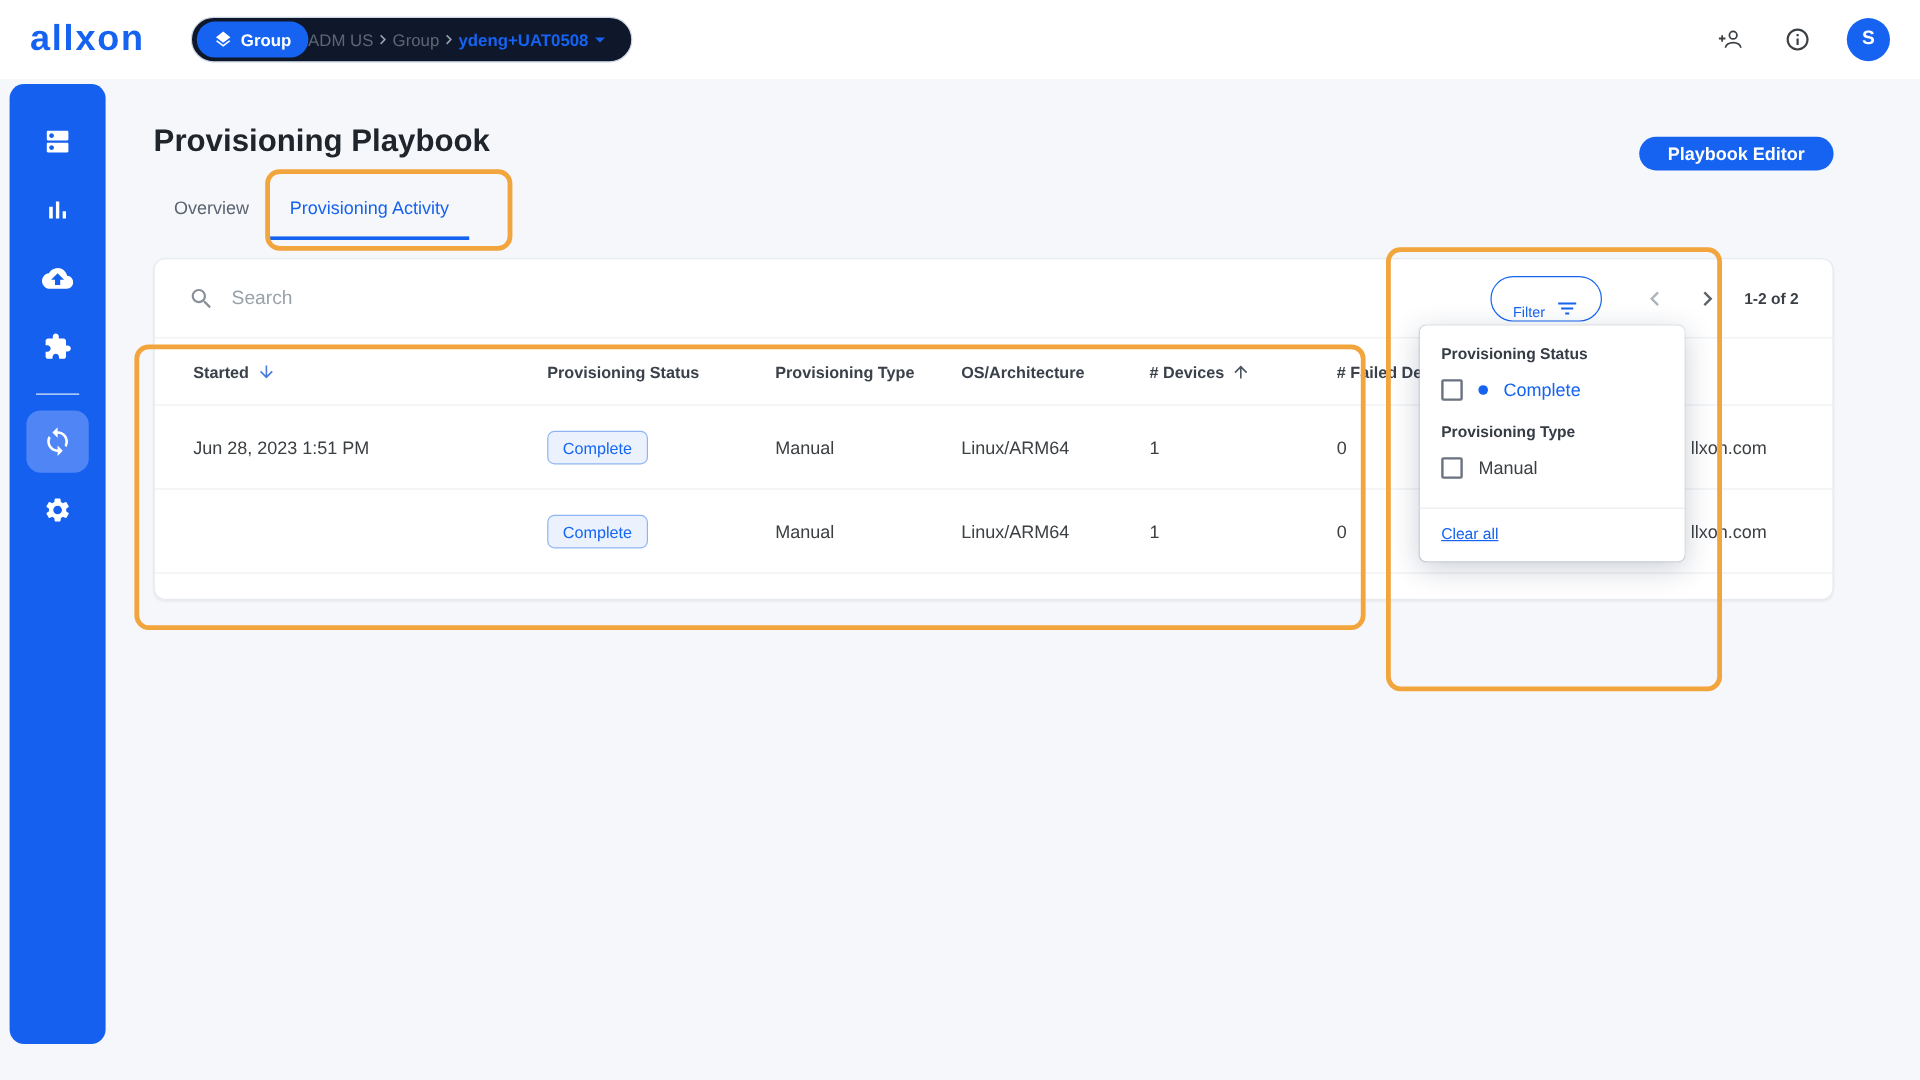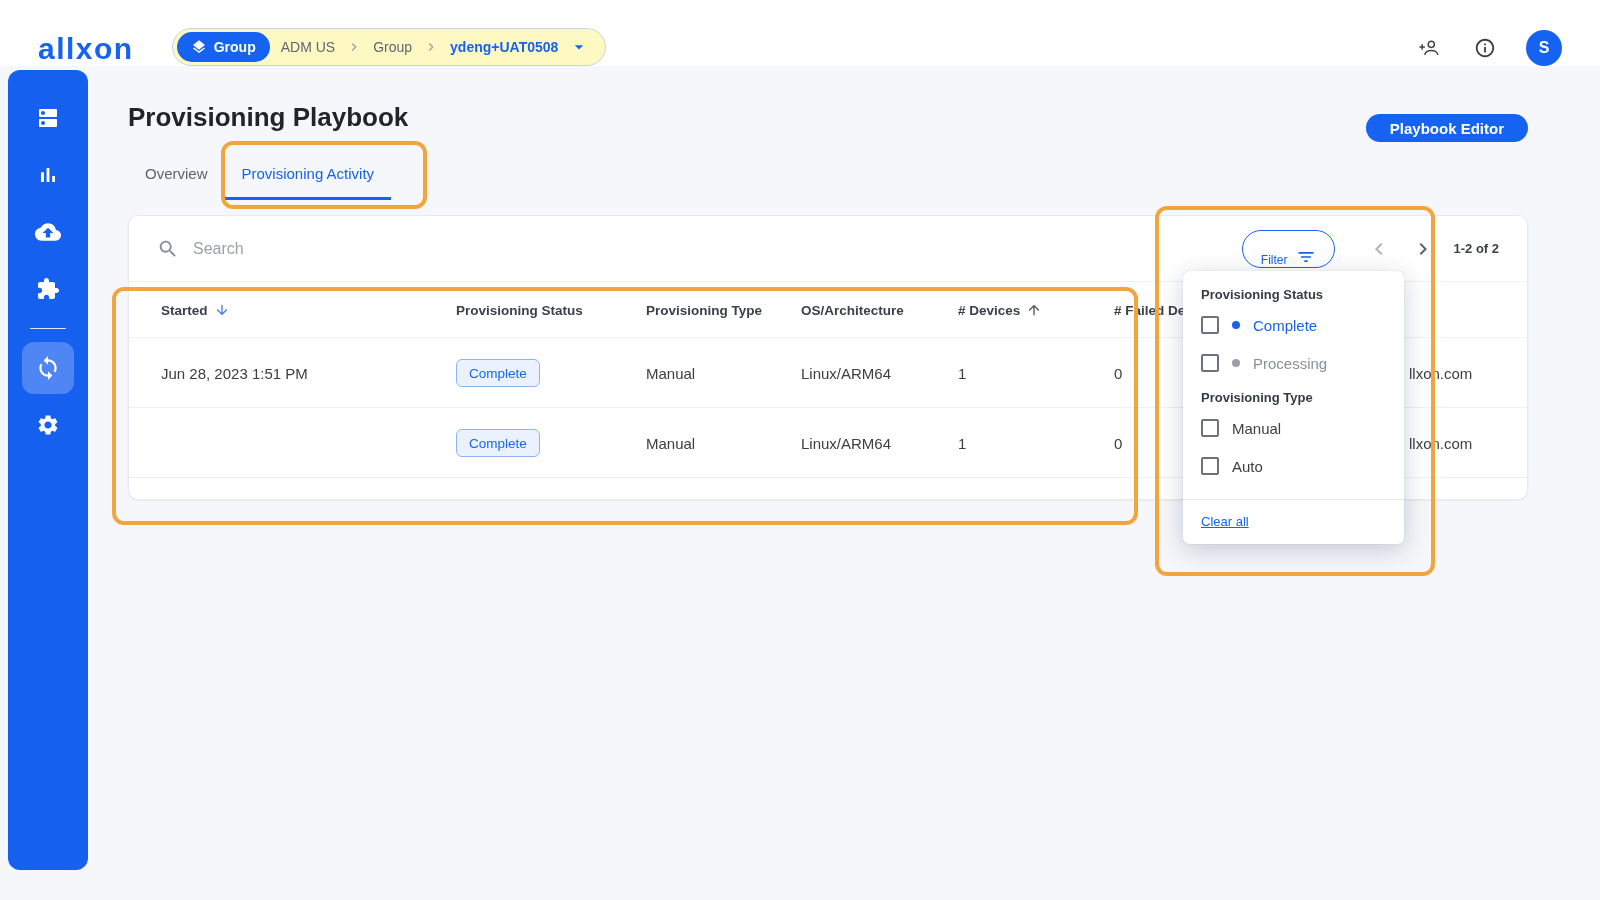--- a/index.html
+++ b/index.html
@@ -1,22 +1,22 @@
 <!DOCTYPE html>
 <html><head>
 <meta charset="utf-8">
 <style>
   *{box-sizing:border-box;margin:0;padding:0}
   html,body{width:1600px;height:900px}
   body{font-family:"Liberation Sans",sans-serif;background:#fff}
   .app{position:relative;width:1600px;height:900px;overflow:hidden;background:#F6F7FA}
   
-  .topbar{position:absolute;top:0;left:0;right:0;height:66px;background:#fff;display:flex;align-items:flex-end;padding:0 38px;z-index:10}
+  .topbar{position:absolute;top:0;left:0;right:0;height:66px;background:#fff;display:flex;align-items:center;padding:0 25px;z-index:10}
   .logo{font-size:30px;font-weight:800;color:#1563F0;letter-spacing:1.5px;margin-right:38px}
-  .bc{display:flex;align-items:center;height:38px;border:1.5px solid #C9D3E2;border-radius:19px;padding:0 16px 0 4px;gap:11px;background:#fef9c3}
+  .bc{display:flex;align-items:center;height:38px;border:1.5px solid #C9D3E2;border-radius:19px;padding:0 16px 0 4px;gap:0;background:#0f172a}
   .group-chip{display:flex;align-items:center;gap:7px;height:30px;padding:0 14px;background:#1563F0;color:#fff;border:none;border-radius:15px;font-size:14px;font-weight:700;cursor:pointer;font-family:inherit}
   .bc-item{font-size:14px;color:#5F6673;cursor:pointer}
   .bc-sep{display:flex;color:#9AA2AD}
   .bc-current{font-size:14px;font-weight:700;color:#1563F0;cursor:pointer}
   .bc-caret{display:flex;color:#1563F0;cursor:pointer}
   .topbar-right{margin-left:auto;display:flex;align-items:center;gap:26px}
   .icon-btn{background:none;border:none;cursor:pointer;color:#3C4043;display:flex;padding:4px}
   .avatar{width:36px;height:36px;border-radius:50%;background:#1563F0;color:#fff;font-size:16px;font-weight:700;display:flex;align-items:center;justify-content:center;cursor:pointer}
   
   .sidebar{position:absolute;left:8px;top:70px;width:80px;height:800px;background:#1560EE;border-radius:12px;display:flex;flex-direction:column;align-items:center;padding-top:24px;z-index:5}
@@ -270,34 +270,25 @@
     <div class="card-footer"></div>
   </section>
 
   <div class="fpanel">
     <div class="fsec-title">Provisioning Status</div>
     <div class="fopt blue">
       <span class="cbx"></span>
       <span class="fdot"></span>
       <span class="fopt-label">Complete</span>
     </div>
-    <div class="fopt gray">
-      <span class="cbx"></span>
-      <span class="fdot"></span>
-      <span class="fopt-label">Processing</span>
-    </div>
     <div class="fsec-title second">Provisioning Type</div>
     <div class="fopt plain">
       <span class="cbx"></span>
       <span class="fopt-label">Manual</span>
     </div>
-    <div class="fopt plain">
-      <span class="cbx"></span>
-      <span class="fopt-label">Auto</span>
-    </div>
     <div class="fclear-wrap">
       <span class="fclear">Clear all</span>
     </div>
   </div>
 
   <div class="ann ann-tab"></div>
   <div class="ann ann-table"></div>
   <div class="ann ann-filter"></div>
 
 </div>

